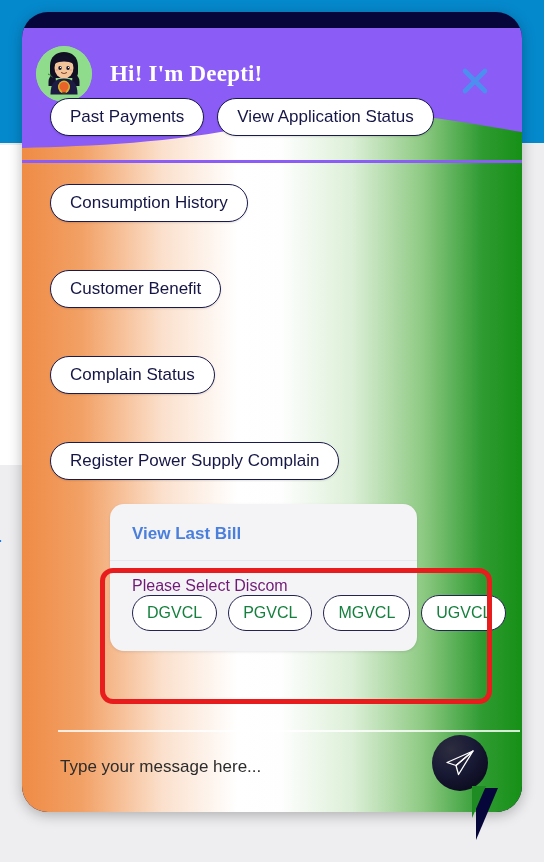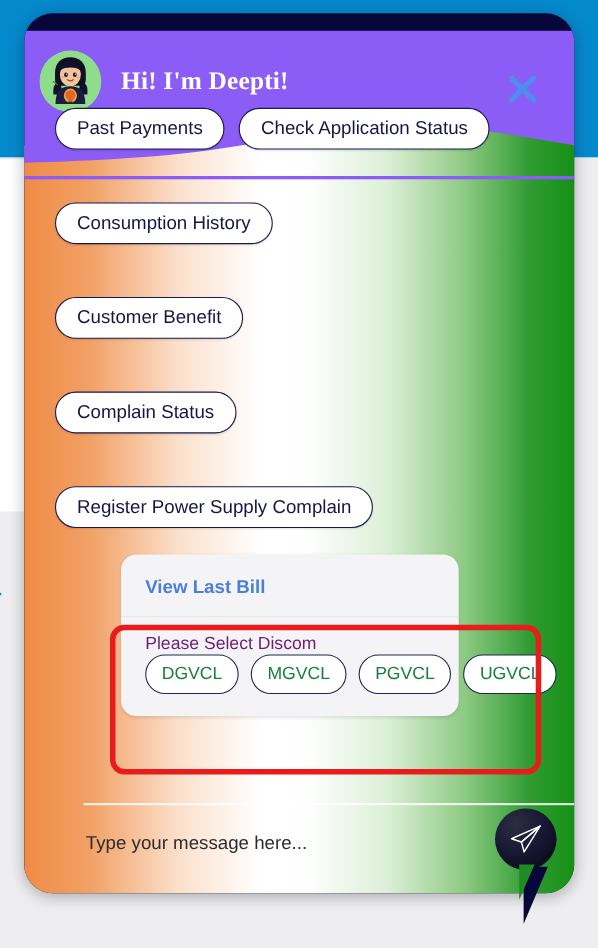--- a/index.html
+++ b/index.html
@@ -116,21 +116,21 @@
   }
 
   
   .highlight-box {
     position:absolute; left:78px; top:556px; width:382px; height:126px;
     border:5px solid #e81c1c; border-radius:13px;
     z-index:8; pointer-events:none;
   }
 
   
-  .composer { position:absolute; left:18px; top:700px; width:500px; height:100px; z-index:5; }
+  .composer { position:absolute; left:0; top:700px; width:500px; height:100px; z-index:5; }
   .composer-line { position:absolute; left:36px; top:18px; width:462px; height:1.5px; background:rgba(255,255,255,.82); }
   .composer-input {
     position:absolute; left:36px; top:44px; width:370px;
     background:transparent; border:none; outline:none;
     font-family:"Liberation Sans", sans-serif;
     font-size:17px; color:#2a2a2a;
   }
   .composer-input::placeholder { color:#2c2c2c; opacity:1; }
   .send-btn {
     position:absolute; left:410px; top:23px; width:56px; height:56px;
@@ -200,21 +200,21 @@
           <stop offset="0.92" stop-color="#2f9b32"></stop>
           <stop offset="1" stop-color="#169016"></stop>
         </linearGradient>
       </defs>
       <path d="M0,64 L0,52 C70,50 150,47 230,30 C300,15 370,14 440,26 C460,29 480,33 500,36 L500,64 Z" fill="url(#wg)"></path>
     </svg>
 
     <div class="chips-area">
       <div class="chip-row">
         <div class="chip">Past Payments</div>
-        <div class="chip">Check Application Status</div>
+        <div class="chip">View Application Status</div>
       </div>
       <div class="chip-row">
         <div class="chip">Consumption History</div>
       </div>
       <div class="chip-row">
         <div class="chip">Customer Benefit</div>
       </div>
       <div class="chip-row">
         <div class="chip">Complain Status</div>
       </div>
@@ -223,22 +223,22 @@
       </div>
     </div>
 
     <div class="bubble">
       <div class="bubble-link">View Last Bill</div>
       <div class="bubble-sep"></div>
       <div class="discom-section">
         <div class="discom-prompt">Please Select Discom</div>
         <div class="discom-list">
           <div class="discom-pill">DGVCL</div>
+          <div class="discom-pill">PGVCL</div>
           <div class="discom-pill">MGVCL</div>
-          <div class="discom-pill">PGVCL</div>
           <div class="discom-pill">UGVCL</div>
         </div>
       </div>
     </div>
 
     <div class="composer">
       <div class="composer-line"></div>
       <input class="composer-input" type="text" placeholder="Type your message here..." style="">
       <div class="send-btn">
         <svg width="30" height="28" viewBox="0 0 30 28" aria-hidden="true">

